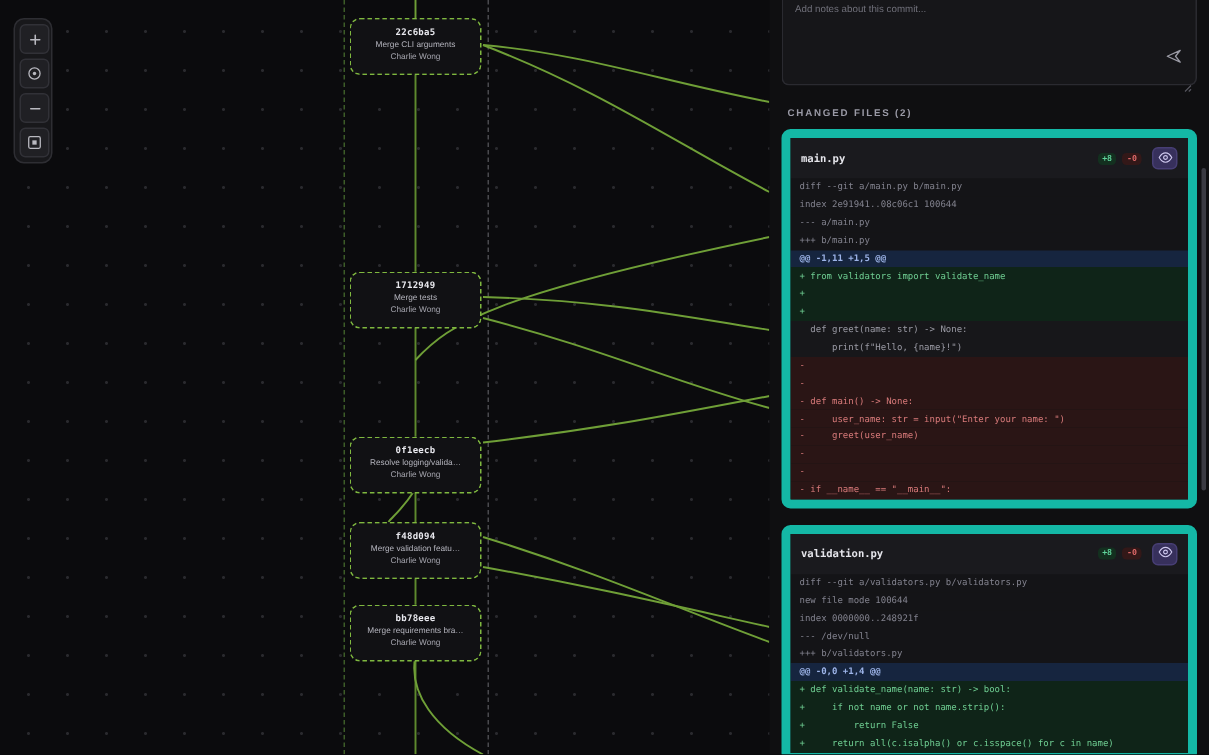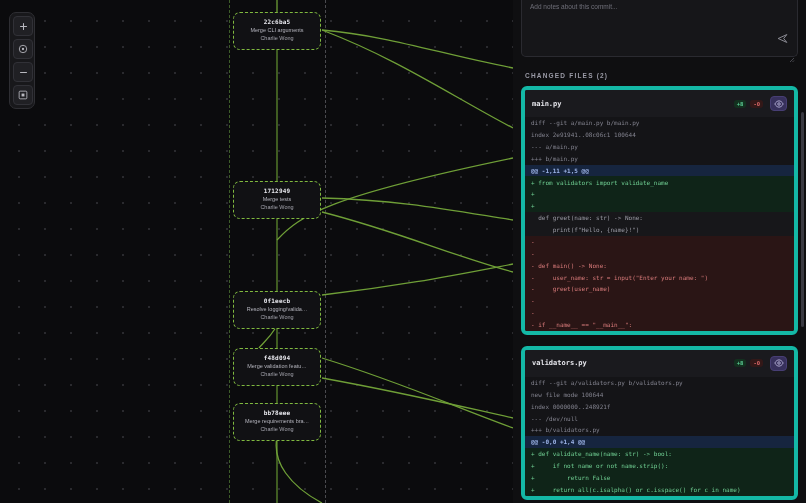--- a/index.html
+++ b/index.html
@@ -109,21 +109,21 @@
   }
 
   .section-title {
     margin: 15px 0 7px 4px;
     font-size: 6.5px; letter-spacing: 1.2px;
     color: #9a9aa6; font-weight: bold;
   }
 
   .file-card {
     background: #141417;
-    border: 4px solid #14b8a6;
+    border: 6px solid #14b8a6;
     border-radius: 6px;
     margin-bottom: 11px;
     overflow: hidden;
   }
   .file-head {
     display: flex; align-items: center;
     padding: 6px 7px;
     background: #1a1a1e;
   }
   .file-name {
@@ -312,21 +312,21 @@
         <div class="dl del">-     user_name: str = input("Enter your name: ")</div>
         <div class="dl del">-     greet(user_name)</div>
         <div class="dl del">-</div>
         <div class="dl del">-</div>
         <div class="dl del">- if __name__ == "__main__":</div>
       </div>
     </div>
 
     <div class="file-card">
       <div class="file-head">
-        <div class="file-name">validators.py</div>
+        <div class="file-name">validation.py</div>
         <div class="stat add">+8</div>
         <div class="stat del">-0</div>
         <div class="eye-btn">
           <span>
             <svg width="10" height="10" viewBox="0 0 16 16" fill="none" stroke="currentColor" stroke-width="1.2">
               <path d="M1.3 8 C3.3 4.4 5.6 3 8 3 C10.4 3 12.7 4.4 14.7 8 C12.7 11.6 10.4 13 8 13 C5.6 13 3.3 11.6 1.3 8 Z"></path>
               <circle cx="8" cy="8" r="2"></circle>
             </svg>
           </span>
         </div>

